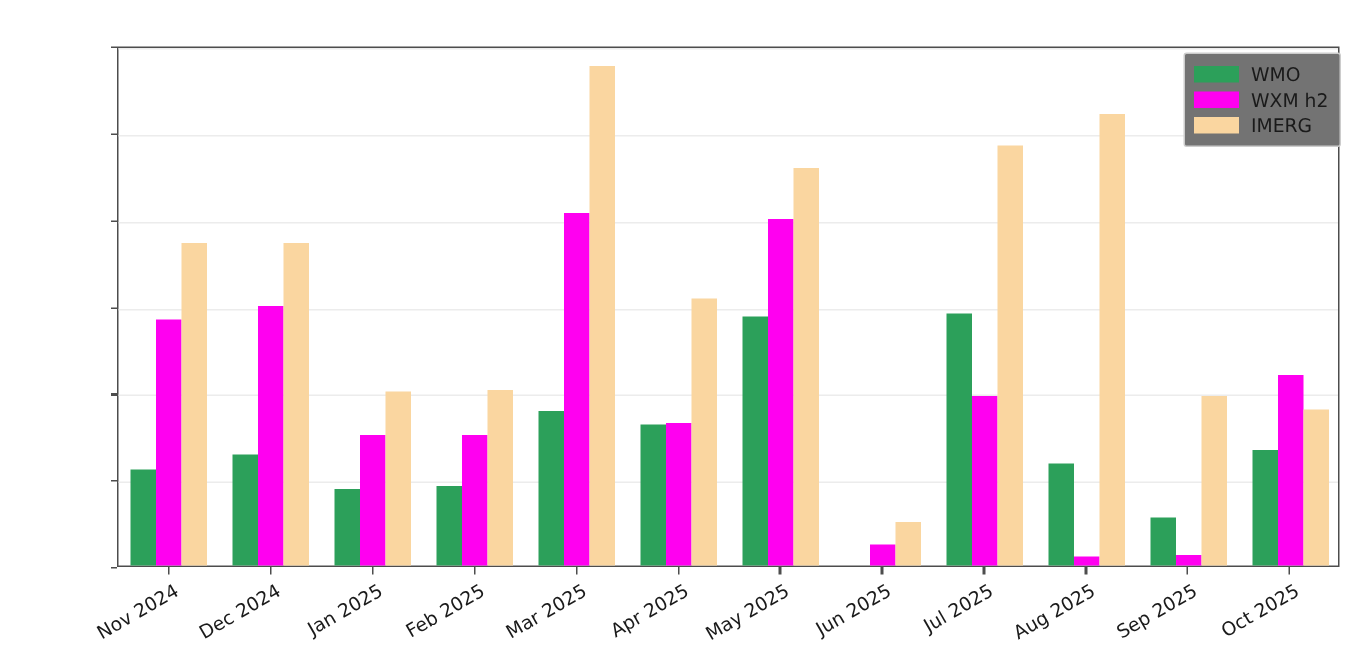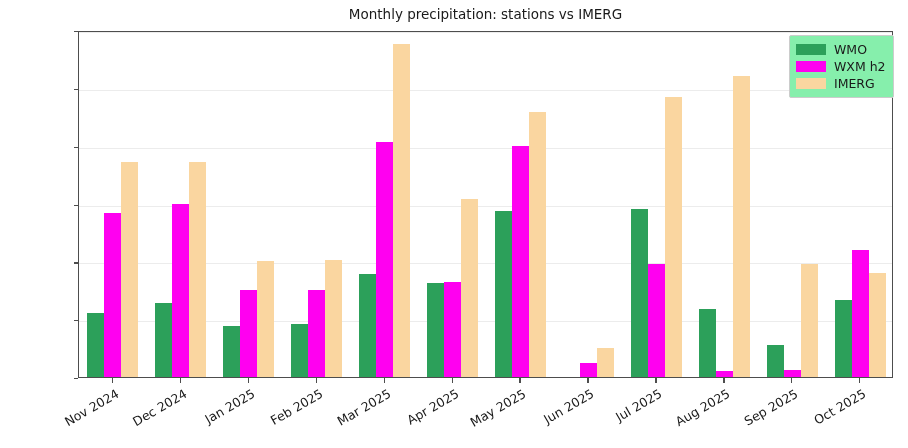--- a/index.html
+++ b/index.html
@@ -90,21 +90,21 @@
   
   .bar {
     position: absolute;
     bottom: 0;
   }
   
   #legend {
     position: absolute;
     left: 789px;
     top: 35px;
-    background: #86efac;
+    background: #737373;
     border: 1px solid #cccccc;
     border-radius: 2px;
     padding: 5px 7px 5px 6px;
     box-shadow: 0 0 0 0 rgba(0,0,0,0);
   }
   .legend-row {
     display: flex;
     align-items: center;
     height: 17px;
   }
@@ -118,21 +118,20 @@
     font-size: 12.5px;
     color: #1a1a1a;
     white-space: nowrap;
   }
 </style>
 </head>
 <body>
 
 <div id="figure">
 
-  <div id="chart-title">Monthly precipitation: stations vs IMERG</div>
 
   <div id="ylabel">Monthly precipitation (mm)</div>
 
   <div id="plot-area">
     <div id="gridlines">
         <div class="gridline" style="top: 289.167px;"></div>
         <div class="gridline" style="top: 231.333px;"></div>
         <div class="gridline" style="top: 173.5px;"></div>
         <div class="gridline" style="top: 115.667px;"></div>
         <div class="gridline" style="top: 57.8333px;"></div>

